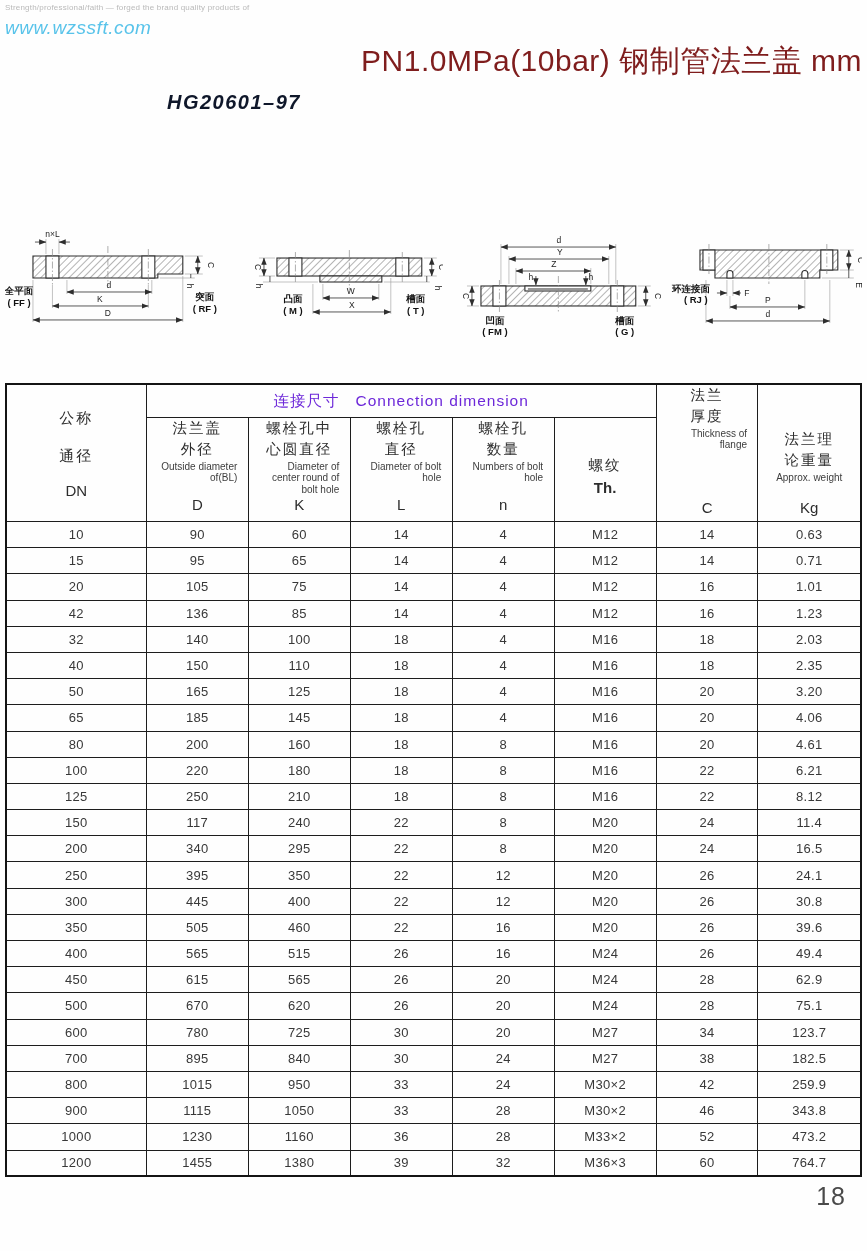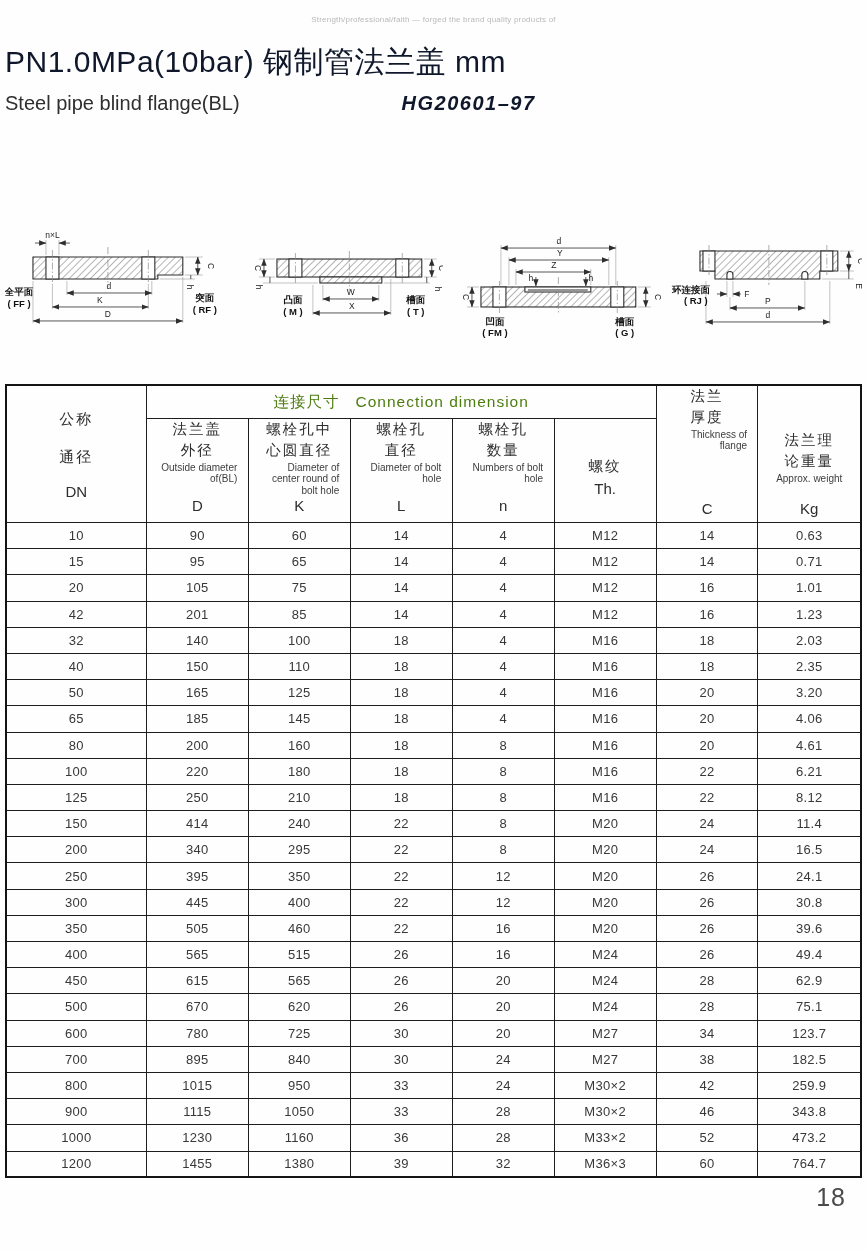--- a/index.html
+++ b/index.html
@@ -7,77 +7,77 @@
   body {
     width: 867px; height: 1251px;
     background: #fefefe;
     font-family: "Liberation Sans", sans-serif;
     color: #2a2a2a;
     overflow: hidden;
   }
   .page { padding: 0 5px; position: relative; height: 100%; }
 
   
-  .topbar { text-align: center; padding-top: 15px; }
+  .topbar { text-align: left; padding-top: 3px; }
   .tagline { font-size: 8px; color: #b9b9b9; letter-spacing: 0.2px; }
   .website { font-size: 19px; color: #58c3ea; font-style: italic; margin-top: 5px; letter-spacing: 0.5px; }
 
   
-  .title { font-size: 30px; color: #0f172a; margin-top: 18px; letter-spacing: 0.5px; }
+  .title { font-size: 30px; color: #7f1d1d; margin-top: 2px; letter-spacing: 0.5px; text-align: right; }
   .subtitle-row { display: flex; align-items: baseline; margin-top: 9px; }
   .subtitle { font-size: 20px; color: #2f2f2f; }
   .standard { font-size: 20px; font-style: italic; font-weight: bold; color: #0f172a; margin-left: 162px; letter-spacing: 1.5px; }
 
   
   .drawings { display: flex; justify-content: space-between; align-items: flex-start; margin-top: 114px; }
   .fb  { stroke: #2e2e2e; stroke-width: 1.1; }
   .cl  { stroke: #8a8a8a; stroke-width: 0.7; stroke-dasharray: 7 2 1.5 2; }
   .ext { stroke: #9a9a9a; stroke-width: 0.6; }
   .dim { stroke: #2e2e2e; stroke-width: 0.8; }
   .svgtxt { font-size: 8.5px; fill: #222; }
   .svgcn  { font-size: 9.5px; font-weight: bold; fill: #111; }
 
   
   .table-wrap { margin-top: 43px; }
   table { width: 100%; border-collapse: collapse; table-layout: fixed; border: 2.5px solid #141414; }
   th, td { border: 1.6px solid #1d1d1d; padding: 0; }
   th { font-weight: normal; vertical-align: top; }
-  th.gh { vertical-align: middle; text-align: center; font-size: 15.5px; color: #4d7c0f; white-space: pre; letter-spacing: 1px; }
+  th.gh { vertical-align: middle; text-align: center; font-size: 15.5px; color: #6d28d9; white-space: pre; letter-spacing: 1px; }
   tr.row-group { height: 33px; }
   tr.row-sub th { height: 102px; }
   .hc { display: flex; flex-direction: column; align-items: center; height: 100%; }
   .hc-sub  { height: 100px; }
   .hc-full { height: 136px; }
   .hc .cn { font-size: 14.5px; color: #2d2d2d; line-height: 1.45; letter-spacing: 2px; }
   .hc .en { font-size: 10px; color: #3d3d3d; line-height: 1.12; margin-top: 1px; max-width: 80px; text-align: right; }
   .hc .sym { font-size: 15px; color: #2d2d2d; margin-top: auto; padding-bottom: 5px; }
   .hc.dn  { justify-content: center; gap: 16px; }
   .hc.dn .cn, .hc.dn .sym { font-size: 15px; margin-top: 0; padding-bottom: 0; }
   .hc.th6 { justify-content: center; gap: 3px; padding-top: 14px; }
-  .hc.th6 .sym { margin-top: 0; padding-bottom: 0; }
+  .hc.th6 .sym { margin-top: 0; padding-bottom: 0; font-weight: bold; }
   .hc.th7 { }
   .hc.th8 { padding-top: 44px; }
   tbody td { height: 26.2px; text-align: center; vertical-align: middle; font-size: 13px; color: #383838; letter-spacing: 0.3px; }
 
   
   .footer { text-align: right; padding-right: 16px; margin-top: 5px; }
   .page-num { font-size: 25px; color: #4a4a4a; letter-spacing: 1px; }
 </style>
 </head>
 <body>
 
 <div class="page">
 
   <div class="topbar">
     <div class="tagline">Strength/professional/faith — forged the brand quality products of</div>
+    <div class="website">www.wzssft.com</div>
   </div>
 
   <div class="title">PN1.0MPa(10bar) 钢制管法兰盖  mm</div>
   <div class="subtitle-row">
-    <div class="subtitle">Steel pipe blind flange(BL)</div>
     <div class="standard">HG20601–97</div>
   </div>
 
   <div class="drawings">
 
     <svg width="220" height="112" viewBox="0 0 220 112">
       <defs>
         <pattern id="h1" width="5" height="5" patternUnits="userSpaceOnUse" patternTransform="rotate(45)">
           <rect width="5" height="5" fill="#fff"></rect>
             <line x1="0" y1="0" x2="0" y2="5" stroke="#6a6a6a" stroke-width="1"></line>
@@ -396,21 +396,21 @@
             <td>105</td>
             <td>75</td>
             <td>14</td>
             <td>4</td>
             <td>M12</td>
             <td>16</td>
             <td>1.01</td>
           </tr>
           <tr>
             <td>42</td>
-            <td>201</td>
+            <td>136</td>
             <td>85</td>
             <td>14</td>
             <td>4</td>
             <td>M12</td>
             <td>16</td>
             <td>1.23</td>
           </tr>
           <tr>
             <td>32</td>
             <td>140</td>
@@ -476,21 +476,21 @@
             <td>250</td>
             <td>210</td>
             <td>18</td>
             <td>8</td>
             <td>M16</td>
             <td>22</td>
             <td>8.12</td>
           </tr>
           <tr>
             <td>150</td>
-            <td>414</td>
+            <td>117</td>
             <td>240</td>
             <td>22</td>
             <td>8</td>
             <td>M20</td>
             <td>24</td>
             <td>11.4</td>
           </tr>
           <tr>
             <td>200</td>
             <td>340</td>

